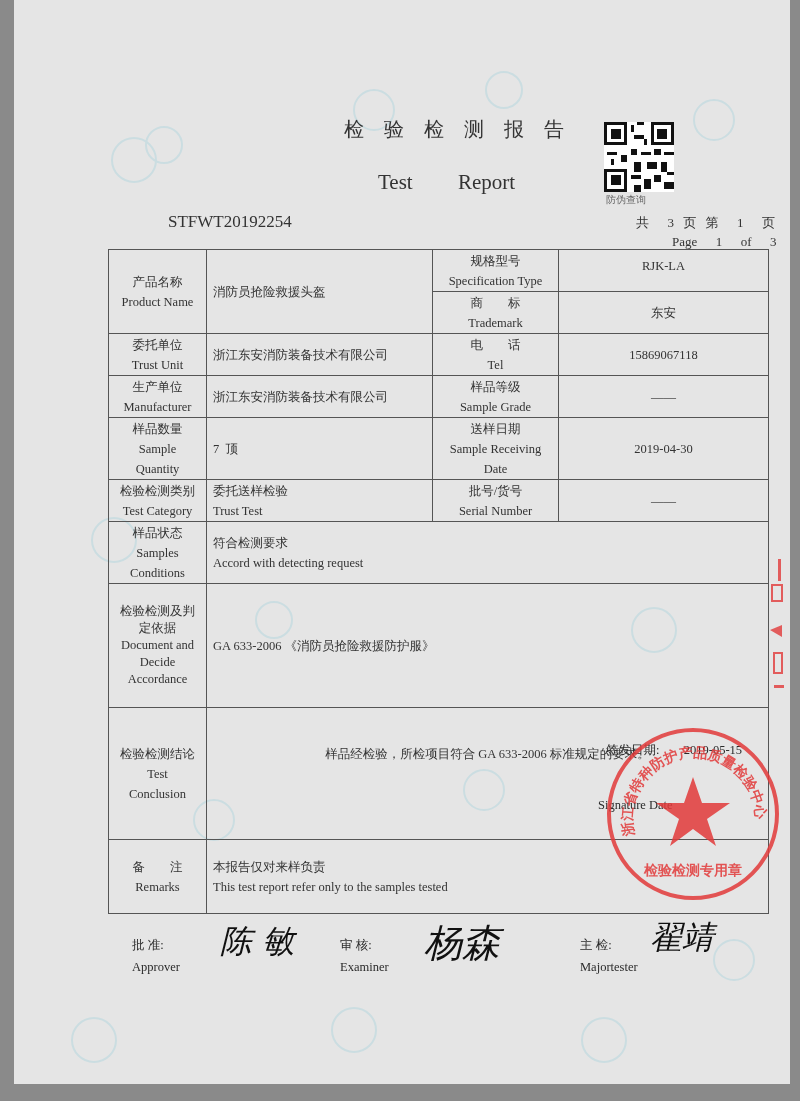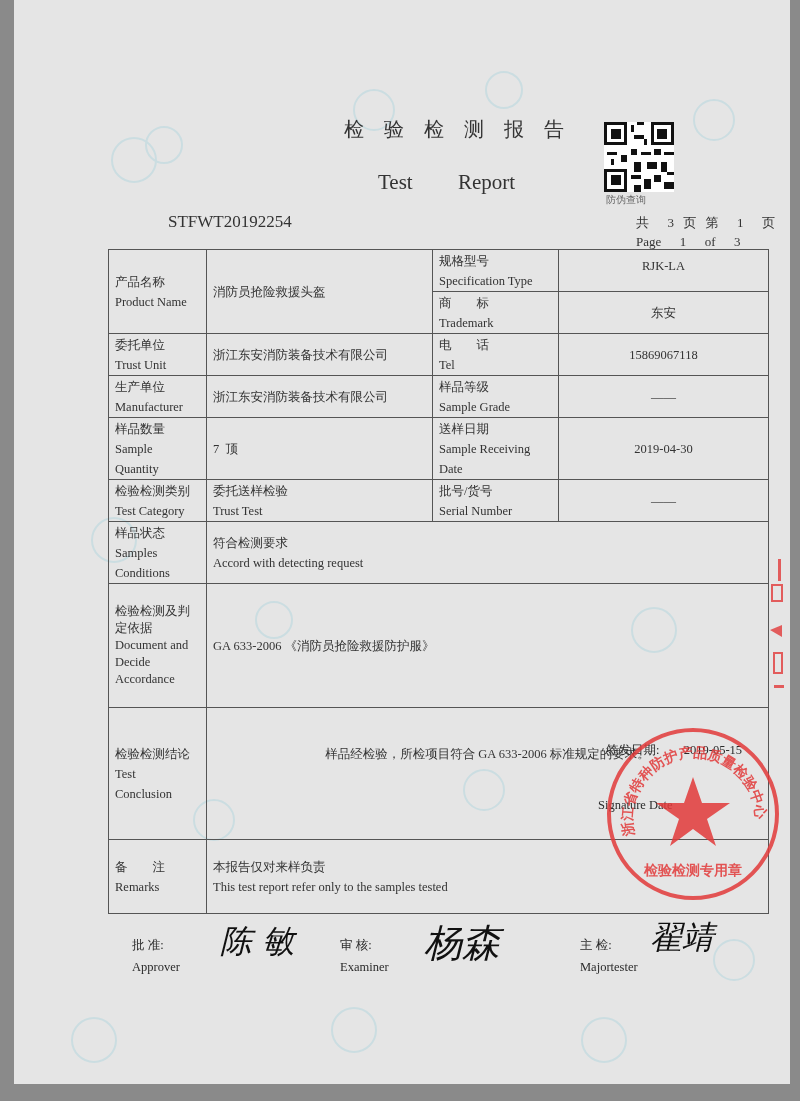--- a/index.html
+++ b/index.html
@@ -26,21 +26,21 @@
 
   table.report {
     position: absolute; left: 94px; top: 249px; width: 660px;
     border-collapse: collapse; table-layout: fixed;
     font-size: 12.5px; color: #333;
   }
   table.report td {
     border: 1.3px solid #555; padding: 0 6px; vertical-align: middle;
     line-height: 20px;
   }
-  td.lbl { text-align: left; padding: 0 2px; }
+  td.lbl { text-align: center; padding: 0 2px; }
   td.val { text-align: left; padding-left: 8px; }
   td.cval { text-align: center; }
   .line { display: block; }
 
   .conclusion-text { display:block; text-align: center; margin-top: -30px; }
   .sig-date-cn { position: absolute; left: 592px; top: 742px; font-size: 12.5px; white-space: nowrap; }
   .sig-date-en { position: absolute; left: 584px; top: 798px; font-size: 12.5px; white-space: nowrap; }
 
   .signers { top: 934px; left: 0; width: 776px; height: 50px; font-size: 12.5px; }
   .signer-label { position: absolute; text-align: left; line-height: 22px; }
@@ -108,21 +108,21 @@
         <rect x="9" y="19" width="2" height="2"></rect>
         <rect x="2" y="11" width="1" height="2"></rect>
       <rect x="12" y="5" width="1" height="2"></rect>
         <rect x="19" y="15" width="2" height="1"></rect>
     </g>
   </svg>
   <div class="abs qr-label">防伪查询</div>
 
   <div class="abs report-no">STFWT20192254</div>
   <div class="abs page-cn" style="white-space:pre;">共  3 页 第  1  页</div>
-  <div class="abs page-en" style="white-space:pre;">Page  1  of  3</div>
+  <div class="abs page-en" style="white-space:pre;margin-left:36px;">Page  1  of  3</div>
 
   <table class="report">
     <colgroup>
       <col style="width:98px">
         <col style="width:226px">
         <col style="width:126px">
         <col style="width:210px">
     </colgroup>
 
     <tbody>

